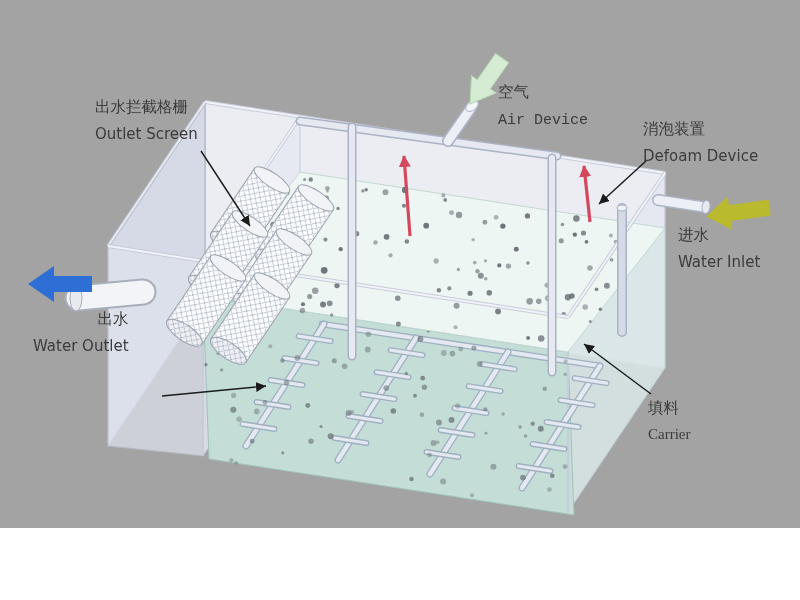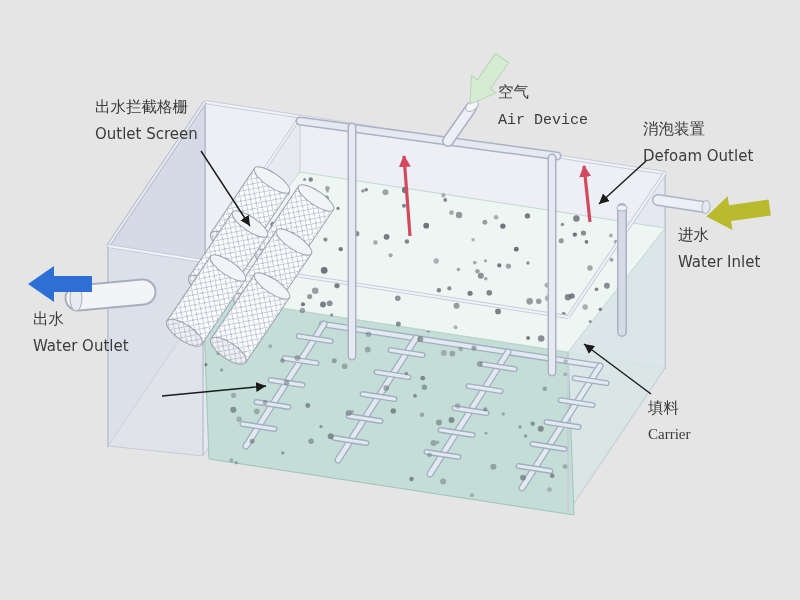--- a/index.html
+++ b/index.html
@@ -1,17 +1,17 @@
 <!DOCTYPE html>
 <html><head>
 <meta charset="utf-8">
 <style>
   html,body{margin:0;padding:0;background:#fff;}
   .stage{
-    position:relative;width:800px;height:600px;background:#e5e5e5;overflow:hidden;
+    position:relative;width:800px;height:528px;background:#a3a3a3;overflow:hidden;
     font-family:"DejaVu Sans","Liberation Sans",sans-serif;
   }
   .stage svg{position:absolute;left:0;top:0;}
   .label{position:absolute;color:#3b3b3b;font-size:15px;line-height:27px;white-space:nowrap;}
   .label .zh{font-size:15.5px;}
   .label .en{font-size:15px;}
 </style>
 </head>
 <body>
 
@@ -381,27 +381,27 @@
 <div class="label" style="left:95px;top:94px;">
   <div class="zh">出水拦截格栅</div>
   <div class="en">Outlet Screen</div>
 </div>
 <div class="label" style="left:498px;top:80px;font-family:Liberation Mono, monospace;">
   <div class="zh">空气</div>
   <div class="en">Air Device</div>
 </div>
 <div class="label" style="left:643px;top:116px;">
   <div class="zh">消泡装置</div>
-  <div class="en">Defoam Outlet</div>
+  <div class="en">Defoam Device</div>
 </div>
 <div class="label" style="left:678px;top:222px;">
   <div class="zh">进水</div>
   <div class="en">Water Inlet</div>
 </div>
-<div class="label" style="left:33px;top:306px;">
+<div class="label" style="left:33px;top:306px;text-align:right;">
   <div class="zh">出水</div>
   <div class="en">Water Outlet</div>
 </div>
 <div class="label" style="left:648px;top:394px;font-family:Liberation Serif, serif;">
   <div class="zh">填料</div>
   <div class="en">Carrier</div>
 </div>
 
 </div>
 

